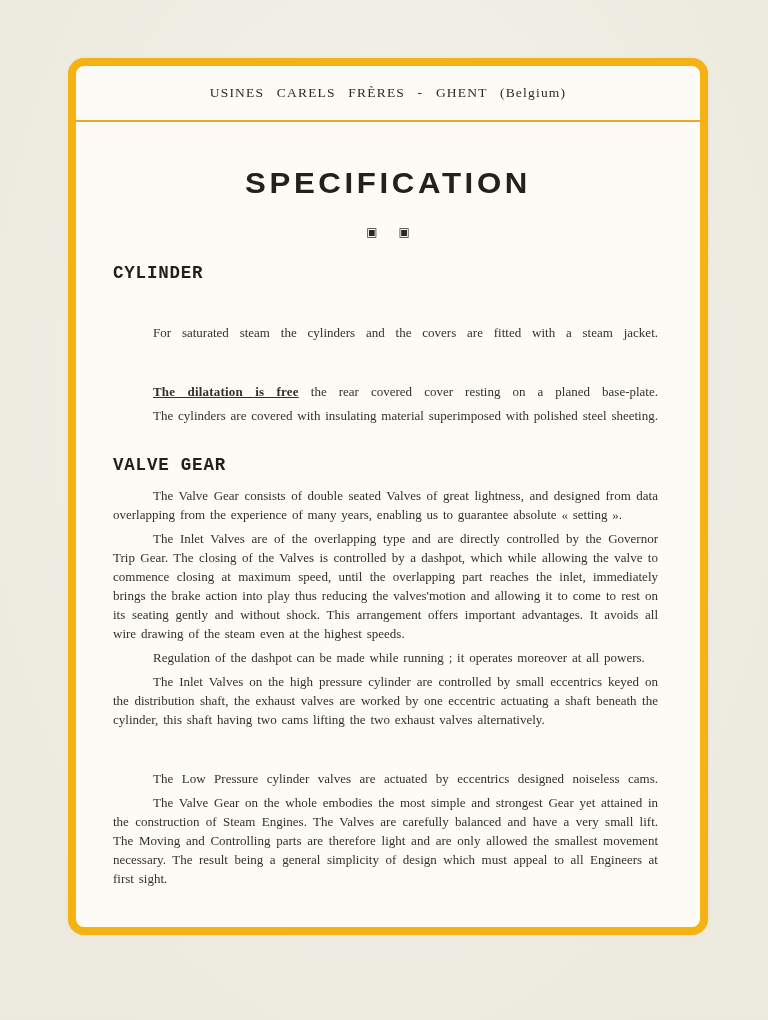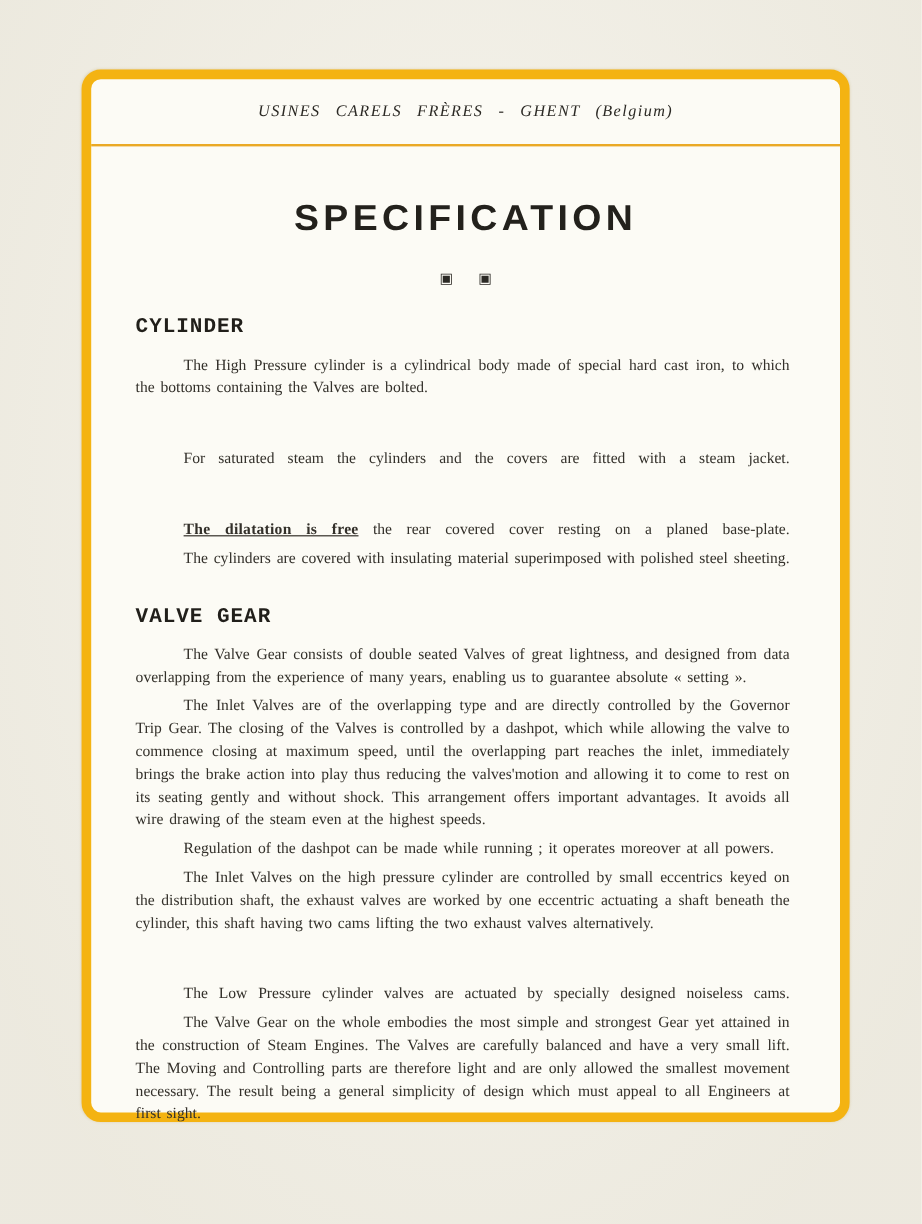--- a/index.html
+++ b/index.html
@@ -28,21 +28,20 @@
     border-radius: 16px;
     background: var(--card);
     box-shadow: 0 0 2px rgba(180,140,30,0.25);
   }
   .header-band {
     height: 56px;
     display: flex;
     align-items: center;
     justify-content: center;
     border-bottom: 2px solid var(--separator-yellow);
-    font-style: italic;
   }
   .company-name {
     font-size: 13.5px;
     color: #2c2a25;
     letter-spacing: 1.2px;
     word-spacing: 8px;
     white-space: nowrap;
   }
   .page-title {
     margin-top: 44px;
@@ -104,30 +103,29 @@
 
   <div class="ornament-row">
     <span class="ornament">▣</span>
     <span class="ornament">▣</span>
   </div>
 
   <div class="content">
 
     <div class="section">
       <div class="section-heading">CYLINDER</div>
-      <p>The High Pressure cylinder is a cylindrical body made of special hard cast iron, to which the bottoms containing the Valves are bolted.</p>
       <p class="fill">For saturated steam the cylinders and the covers are fitted with a steam jacket.</p>
       <p class="fill"><span class="bold-lead">The dilatation is free</span><span> the rear covered cover resting on a planed base-plate.</span></p>
       <p>The cylinders are covered with insulating material superimposed with polished steel sheeting.</p>
     </div>
 
     <div class="section">
       <div class="section-heading">VALVE GEAR</div>
       <p>The Valve Gear consists of double seated Valves of great lightness, and designed from data overlapping from the experience of many years, enabling us to guarantee absolute « setting ».</p>
       <p>The Inlet Valves are of the overlapping type and are directly controlled by the Governor Trip Gear. The closing of the Valves is controlled by a dashpot, which while allowing the valve to commence closing at maximum speed, until the overlapping part reaches the inlet, immediately brings the brake action into play thus reducing the valves'motion and allowing it to come to rest on its seating gently and without shock. This arrangement offers important advantages. It avoids all wire drawing of the steam even at the highest speeds.</p>
       <p>Regulation of the dashpot can be made while running ; it operates moreover at all powers.</p>
       <p>The Inlet Valves on the high pressure cylinder are controlled by small eccentrics keyed on the distribution shaft, the exhaust valves are worked by one eccentric actuating a shaft beneath the cylinder, this shaft having two cams lifting the two exhaust valves alternatively.</p>
-      <p class="fill">The Low Pressure cylinder valves are actuated by specially designed noiseless cams.</p>
+      <p class="fill">The Low Pressure cylinder valves are actuated by eccentrics designed noiseless cams.</p>
       <p>The Valve Gear on the whole embodies the most simple and strongest Gear yet attained in the construction of Steam Engines. The Valves are carefully balanced and have a very small lift. The Moving and Controlling parts are therefore light and are only allowed the smallest movement necessary. The result being a general simplicity of design which must appeal to all Engineers at first sight.</p>
     </div>
 
   </div>
 </div>
 
 </body></html>

